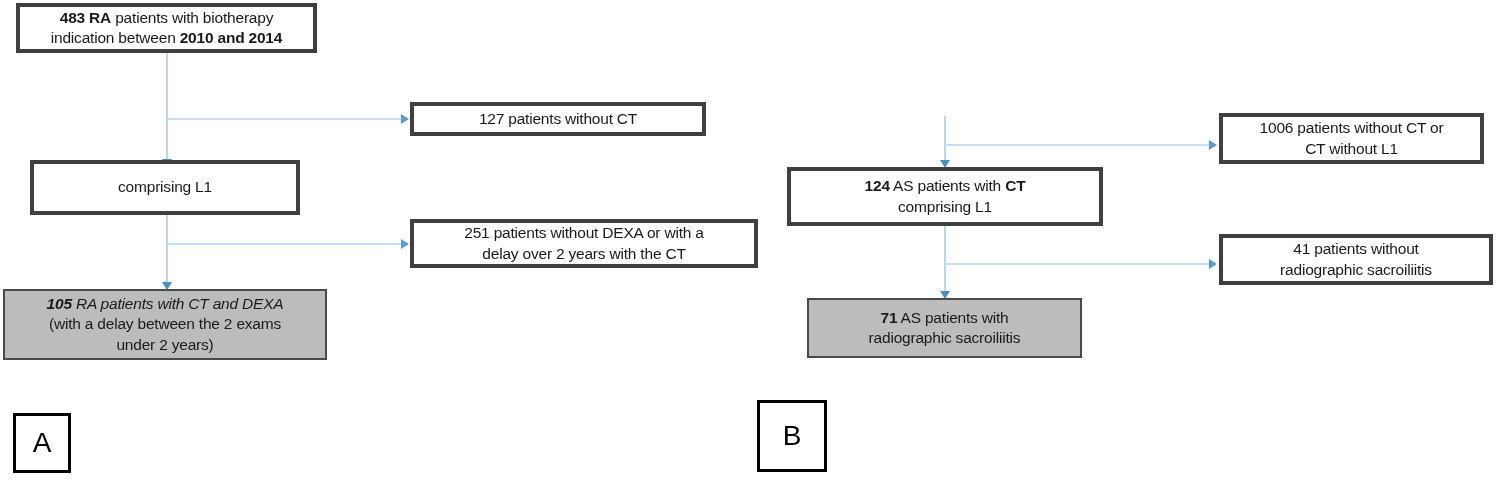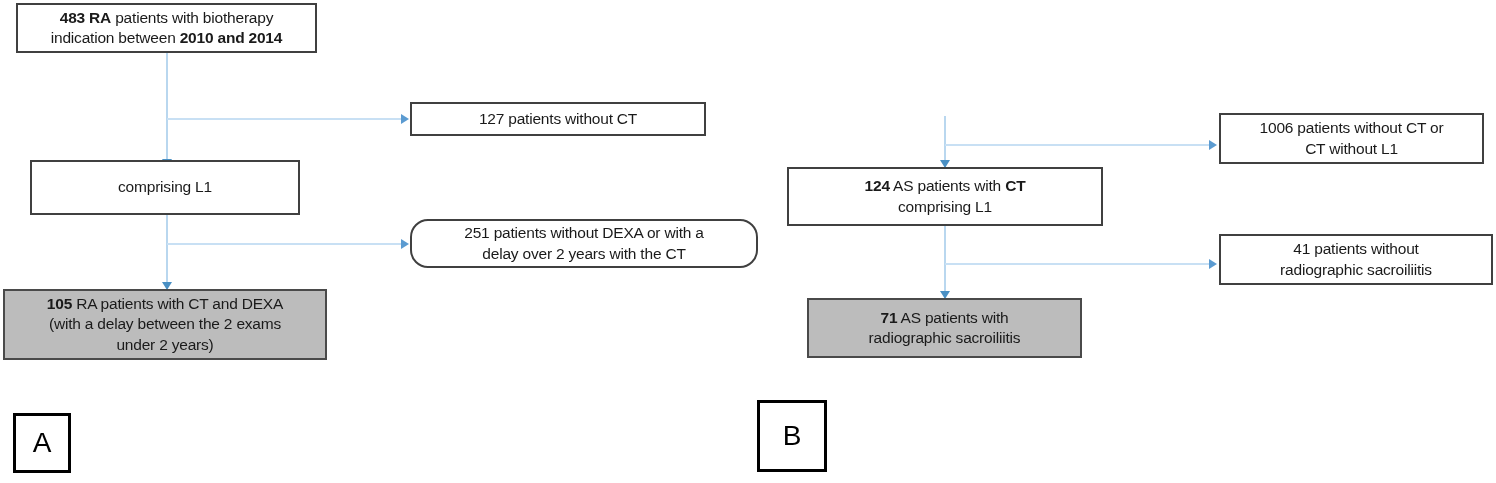--- a/index.html
+++ b/index.html
@@ -19,21 +19,21 @@
     position: absolute;
     inset: 0;
   }
   .box {
     position: absolute;
     box-sizing: border-box;
     display: flex;
     align-items: center;
     justify-content: center;
     text-align: center;
-    border: 2px solid #404040;
+    border: 4px solid #404040;
     background: #ffffff;
     font-size: 15.5px;
     line-height: 1.32;
     letter-spacing: -0.2px;
     padding: 2px 6px;
     z-index: 3;
   }
   .box .txt { display: block; width: 100%; }
   .box b { font-weight: bold; }
   .box.shaded {
@@ -111,30 +111,30 @@
         <span style="display: block;"><span>127 patients without CT</span></span>
       </span>
   </div>
 
   <div class="box" style="left:30px; top:160px; width:270px; height:55px;">
     <span class="txt">
         <span style="display: block;"><span>comprising L1</span></span>
       </span>
   </div>
 
-  <div class="box" style="left:410px; top:219px; width:348px; height:49px;border-radius:18px;">
+  <div class="box" style="left:410px; top:219px; width:348px; height:49px;">
     <span class="txt">
         <span style="display: block;"><span>251 patients without DEXA or with a</span></span>
         <span style="display: block;"><span>delay over 2 years with the CT</span></span>
       </span>
   </div>
 
   <div class="box shaded" style="left:3px; top:289px; width:324px; height:71px;">
     <span class="txt">
-        <span style="display: block;"><b>105</b><span> RA patients with CT and DEXA</span></span>
+        <span style="display: block; font-style: italic;"><b>105</b><span> RA patients with CT and DEXA</span></span>
         <span style="display: block;"><span>(with a delay between the 2 exams</span></span>
         <span style="display: block;"><span>under 2 years)</span></span>
       </span>
   </div>
 
   <div class="panel-label" style="left:13px; top:413px; width:58px; height:60px;">
     <span>A</span>
   </div>
 
   <div class="vline" style="left:944px; top:116px; height:51px;"></div>

